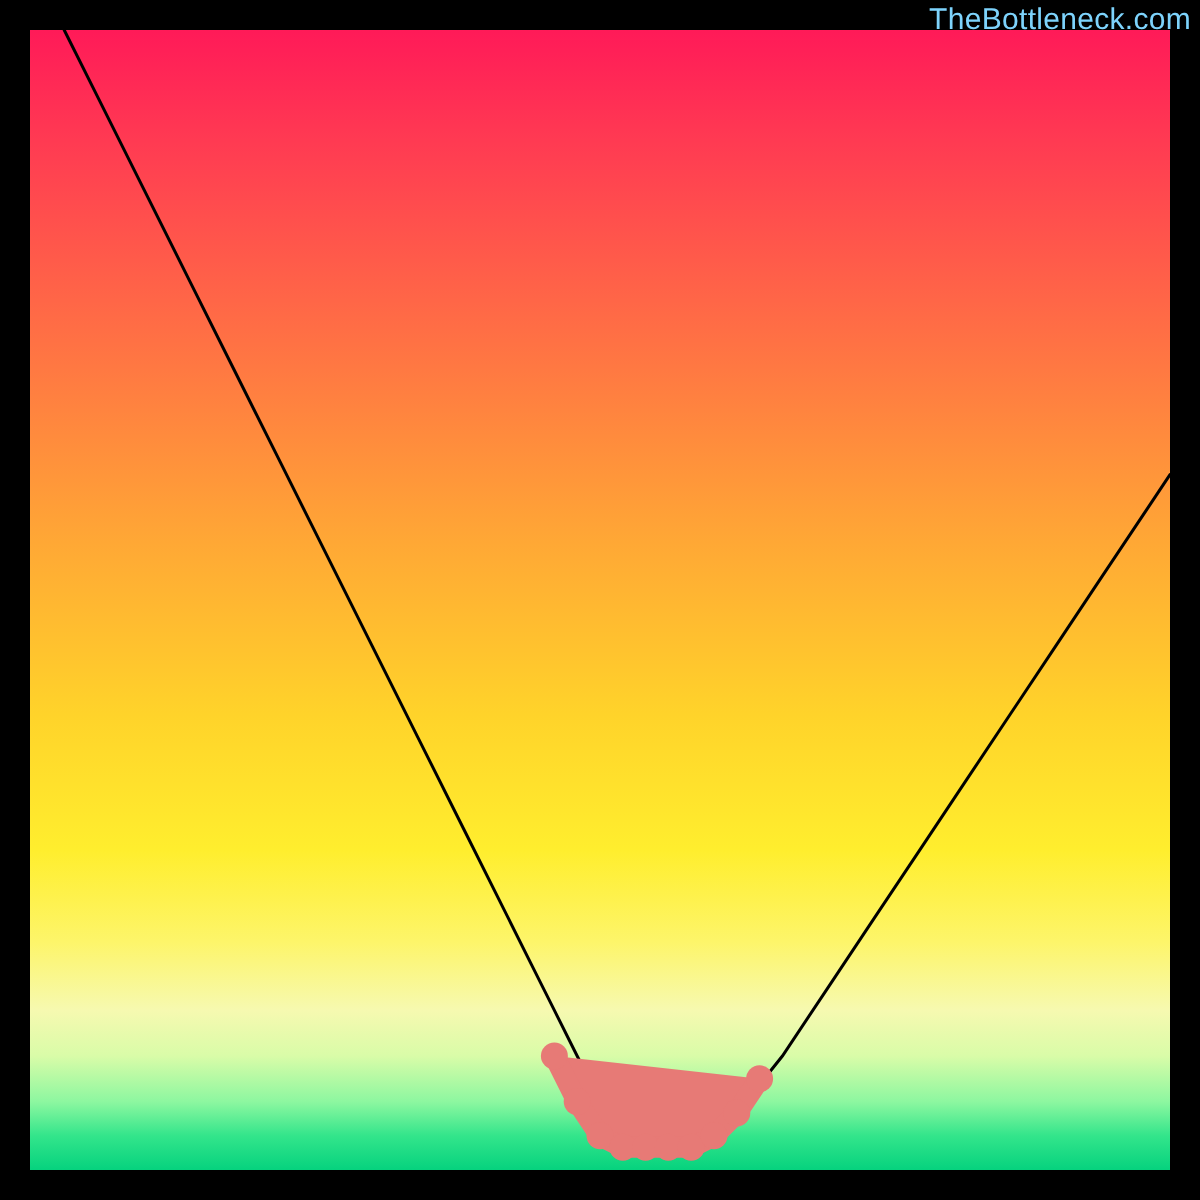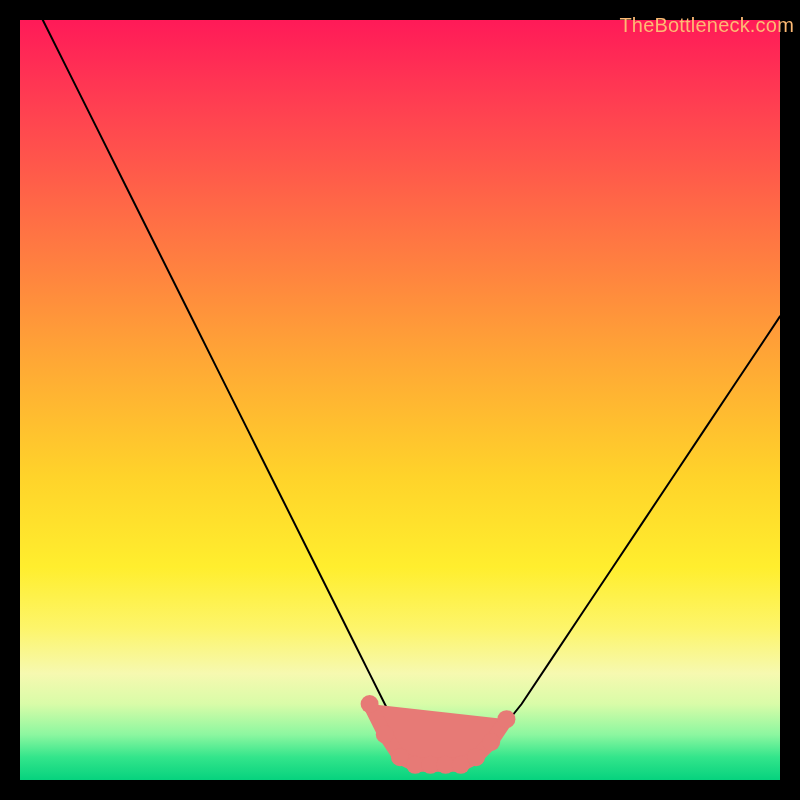--- a/index.html
+++ b/index.html
@@ -58,22 +58,22 @@
   }
   .markers {
     fill: #e77a76;
     stroke: #e77a76;
     stroke-width: 14;
     stroke-linecap: round;
   }
   .attribution {
     position: absolute;
     right: 6px;
-    top: 14px;
-    color: #fdba74;
+    top: 2px;
+    color: #7dd3fc;
     font-size: 20px;
     letter-spacing: 0.2px;
     user-select: none;
   }
 </style>
 </head>
 <body>
 
 <div class="frame">
   <div class="plot">

